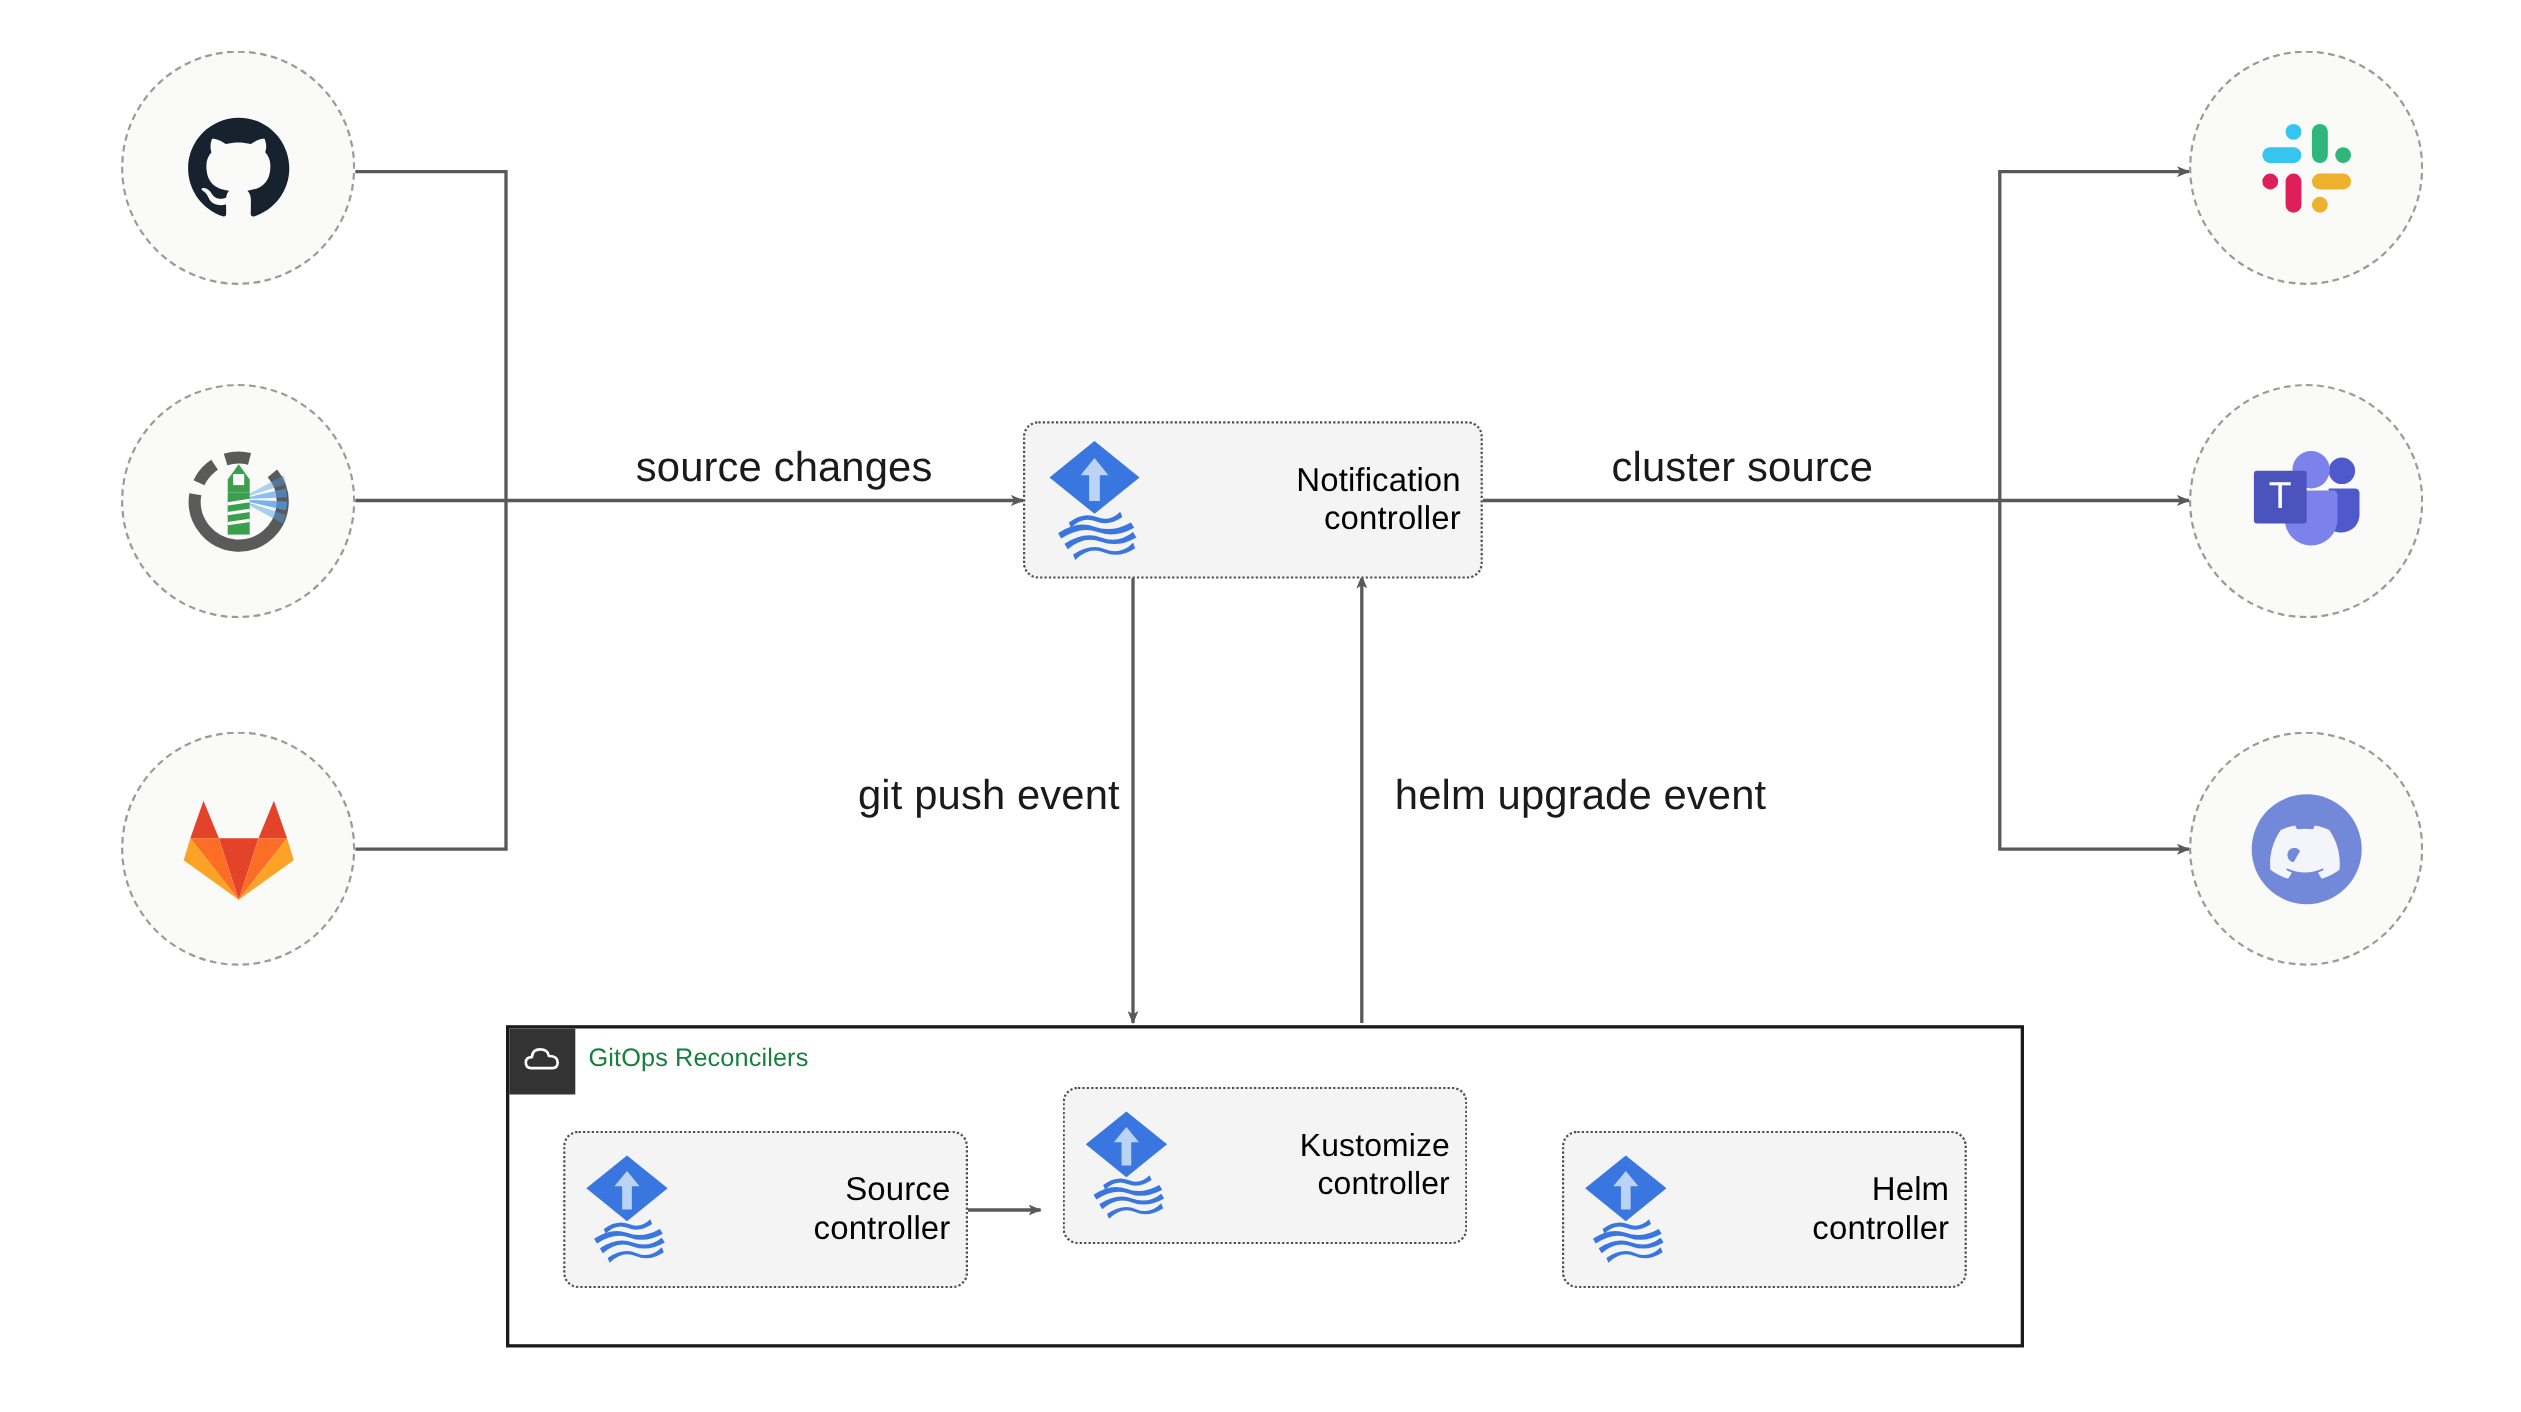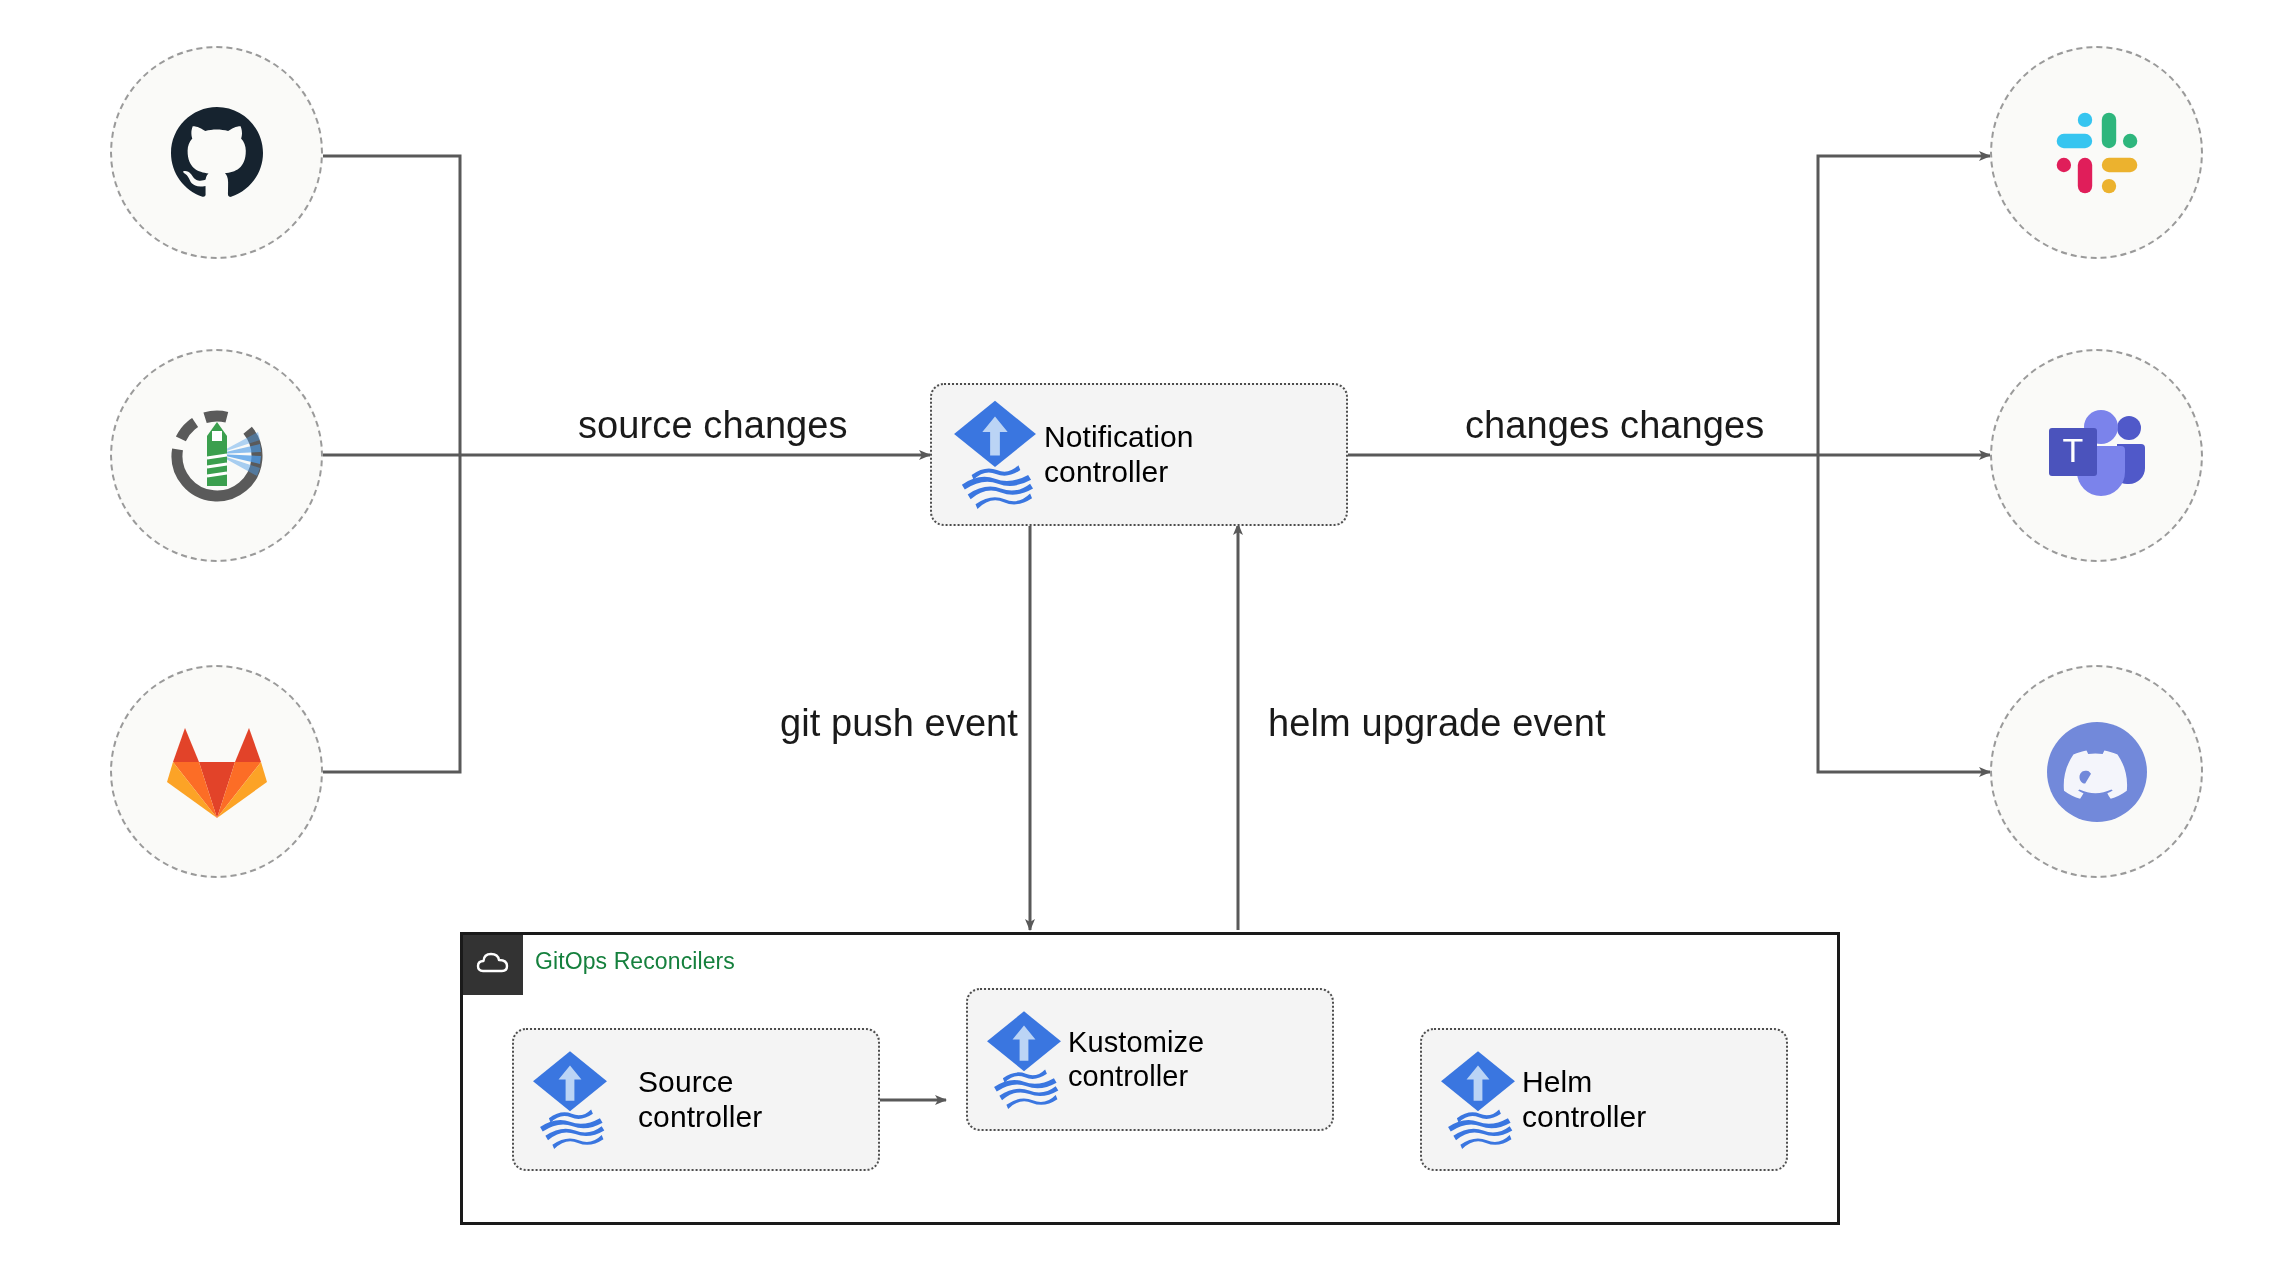--- a/index.html
+++ b/index.html
@@ -16,21 +16,21 @@
   .node-circle svg{display:block;}
 
   
   .ctrl-box{
     position:absolute;box-sizing:border-box;
     background:#f4f4f4;border:2px dotted #4d4d4d;border-radius:14px;
     display:flex;align-items:center;justify-content:flex-start;
   }
   .ctrl-logo{flex:0 0 auto;display:block;}
   .ctrl-label{
-    flex:1 1 auto;text-align:left;color:#000;
+    flex:1 1 auto;text-align:right;color:#000;
     font-size:30px;line-height:1.16;white-space:pre-line;
     letter-spacing:.1px;
   }
   .ctrl-label.small{font-size:29px;}
 
   
   #gitops-group{
     position:absolute;box-sizing:border-box;
     border:3px solid #1a1a1a;background:transparent;
   }
@@ -259,19 +259,19 @@
           <path d="M26 82 q14-10 26-5 t22-5 l2 5 q-13 9-25 4 t-23 6z"></path>
         </g>
       </svg>
     </span>
     <span class="ctrl-label">Helm
 controller</span>
   </div>
 
   <div class="edge-label" style="left:578px;top:404px;">source changes</div>
 
-  <div class="edge-label" style="left:1465px;top:404px;">changes changes</div>
+  <div class="edge-label" style="left:1465px;top:404px;">cluster source</div>
 
   <div class="edge-label" style="left:780px;top:702px;">git push event</div>
 
   <div class="edge-label" style="left:1268px;top:702px;text-align:center;">helm upgrade event</div>
 
 </div>
 
 </body></html>

